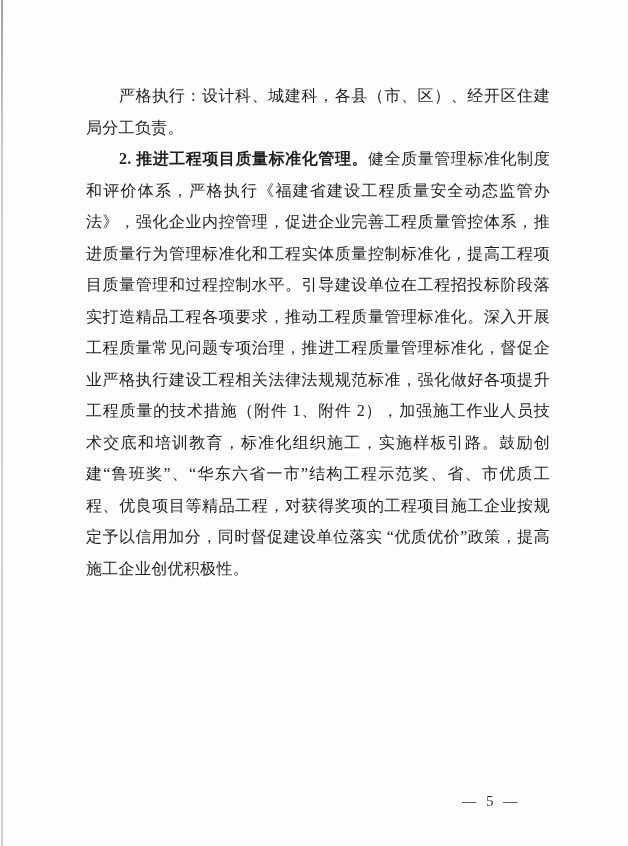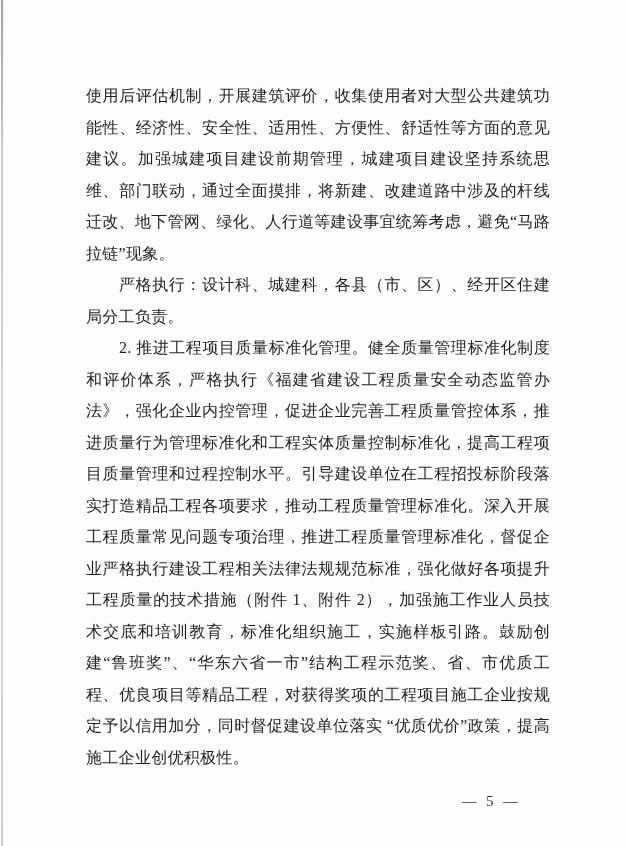--- a/index.html
+++ b/index.html
@@ -40,21 +40,21 @@
     letter-spacing: 0.3px;
     text-align: justify;
     text-justify: inter-ideograph;
     word-break: break-all;
     overflow-wrap: break-word;
   }
   .para.indent {
     text-indent: 33px;
   }
   .para .lead {
-    font-weight: normal;
+    font-weight: bold;
     margin-top: 12px;
   }
   .footer {
     position: absolute;
     left: 462px;
     top: 793px;
     font-size: 14.5px;
     letter-spacing: 3px;
     color: #2a2a2a;
     white-space: nowrap;
@@ -62,21 +62,20 @@
 </style>
 </head>
 <body>
 
 <div class="page">
 
   <div class="scan-edge"></div>
 
   <div class="content">
 
-    <p class="para">使用后评估机制，开展建筑评价，收集使用者对大型公共建筑功能性、经济性、安全性、适用性、方便性、舒适性等方面的意见建议。加强城建项目建设前期管理，城建项目建设坚持系统思维、部门联动，通过全面摸排，将新建、改建道路中涉及的杆线迁改、地下管网、绿化、人行道等建设事宜统筹考虑，避免“马路拉链”现象。</p>
 
     <p class="para indent">严格执行：设计科、城建科，各县（市、区）、经开区住建局分工负责。</p>
 
     <p class="para indent"><span class="lead">2. 推进工程项目质量标准化管理。</span><span>健全质量管理标准化制度和评价体系，严格执行《福建省建设工程质量安全动态监管办法》，强化企业内控管理，促进企业完善工程质量管控体系，推进质量行为管理标准化和工程实体质量控制标准化，提高工程项目质量管理和过程控制水平。引导建设单位在工程招投标阶段落实打造精品工程各项要求，推动工程质量管理标准化。深入开展工程质量常见问题专项治理，推进工程质量管理标准化，督促企业严格执行建设工程相关法律法规规范标准，强化做好各项提升工程质量的技术措施（附件 1、附件 2），加强施工作业人员技术交底和培训教育，标准化组织施工，实施样板引路。鼓励创建“鲁班奖”、“华东六省一市”结构工程示范奖、省、市优质工程、优良项目等精品工程，对获得奖项的工程项目施工企业按规定予以信用加分，同时督促建设单位落实 “优质优价”政策，提高施工企业创优积极性。</span></p>
 
   </div>
 
   <div class="footer">— 5 —</div>
 
 </div>

